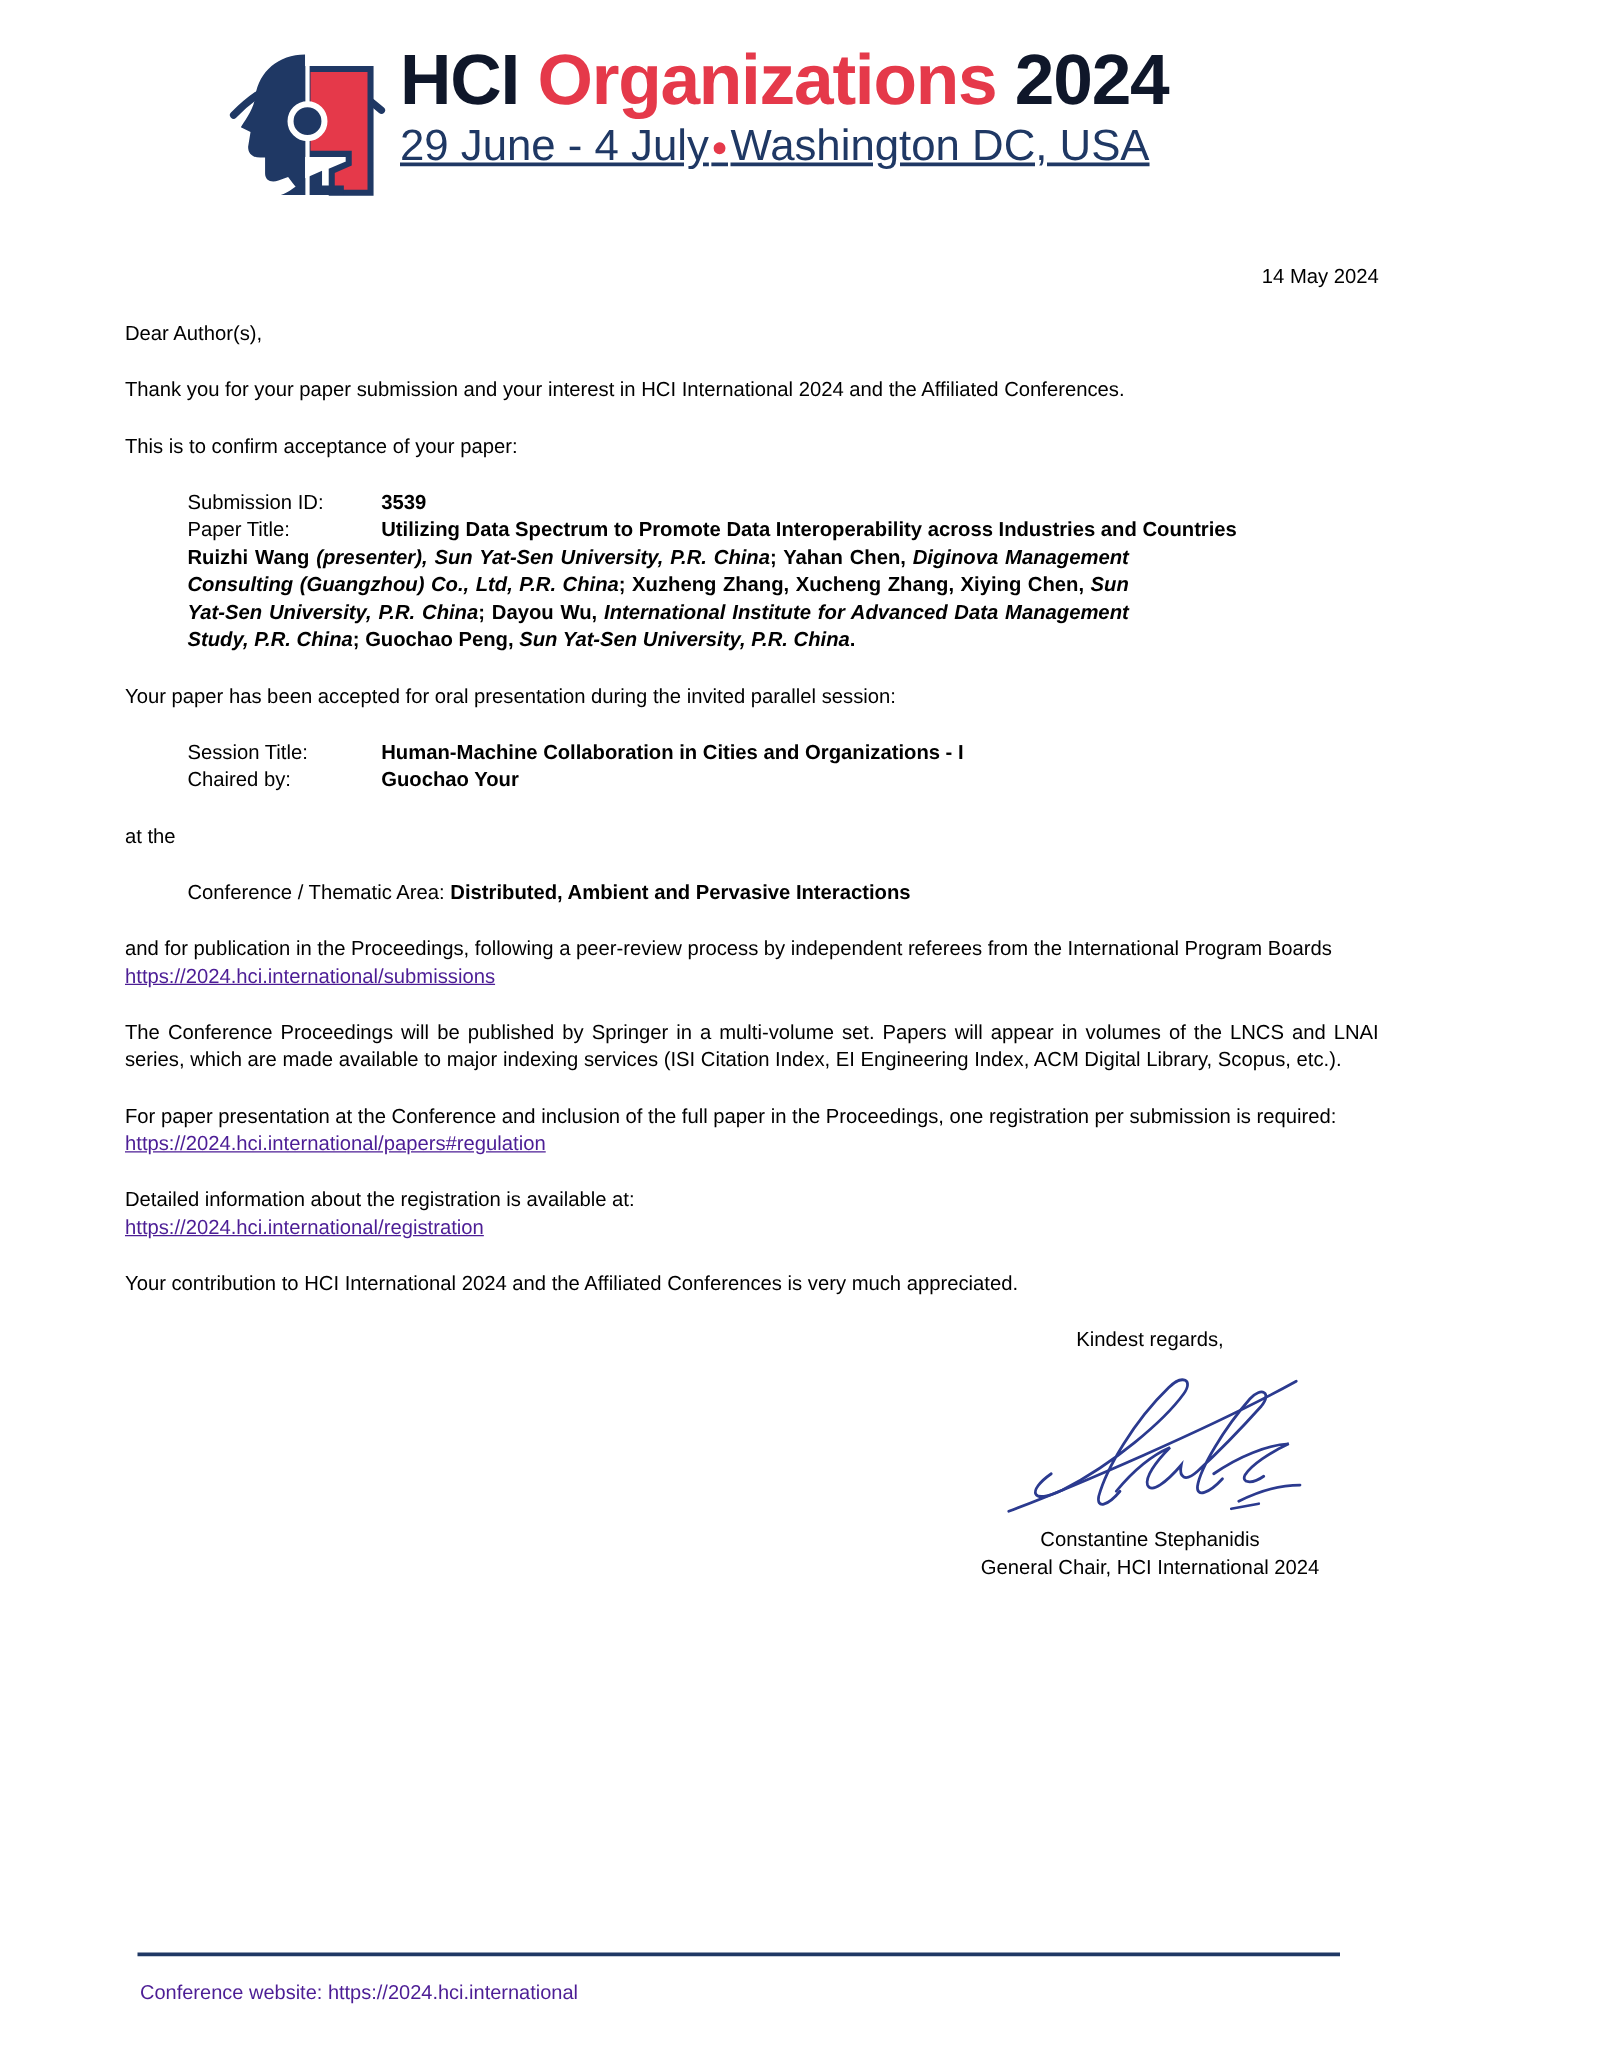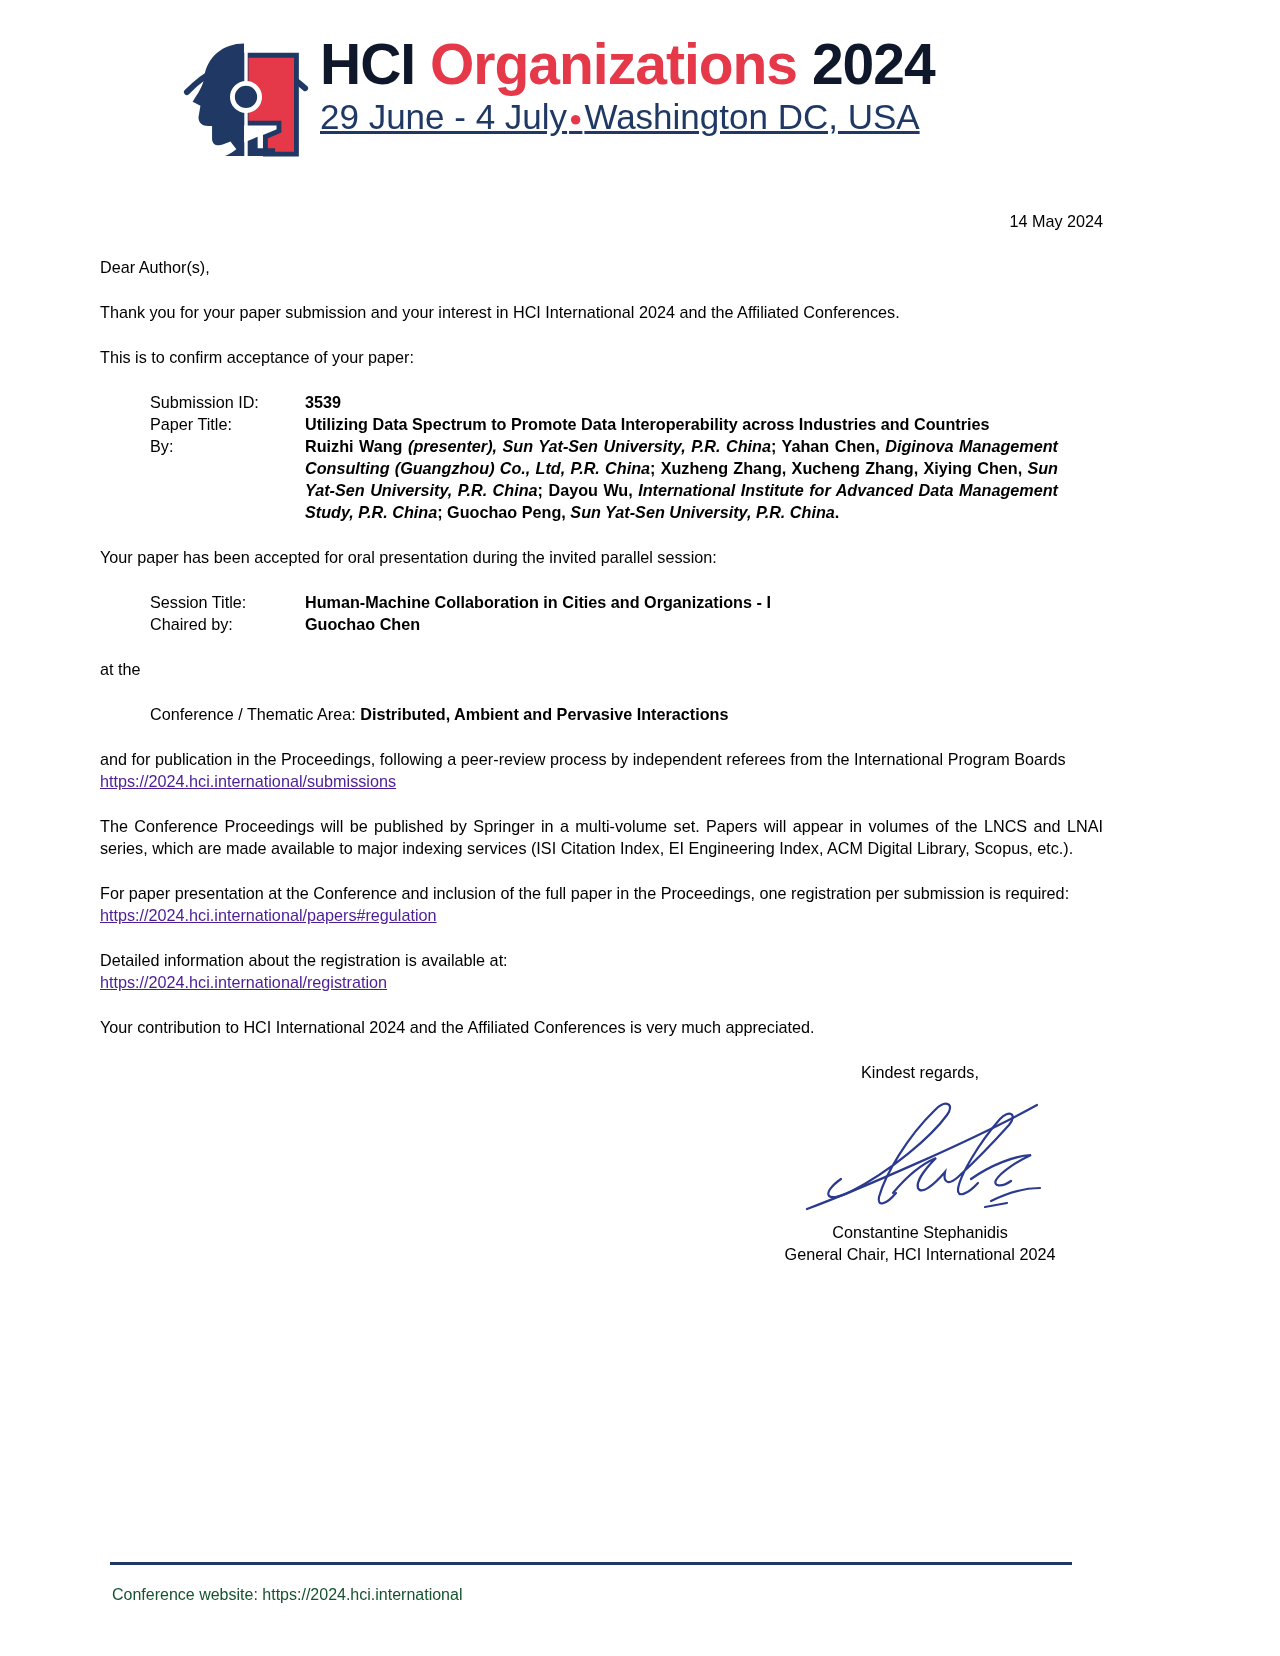--- a/index.html
+++ b/index.html
@@ -38,21 +38,21 @@
   a.doc-link, .doc-link { color: #4c1d95; text-decoration: underline; cursor: pointer; }
 
   
   .closing-block { width: 320px; margin-left: 660px; margin-top: 22px; text-align: center; }
   .regards { margin-bottom: 4px; }
   .signature-svg { display: block; margin: 0 auto; }
   .sig-name { margin-top: 2px; }
 
   
   .footer-rule { position: absolute; left: 110px; top: 1562px; width: 962px; height: 3px; background: #1f3864; }
-  .footer-text { position: absolute; left: 112px; top: 1584px; color: #14532d; font-size: 16px; }
+  .footer-text { position: absolute; left: 112px; top: 1584px; color: #4c1d95; font-size: 16px; }
 </style>
 </head>
 <body>
 
 <div class="letterhead">
   <svg class="logo-icon" viewBox="0 0 132 138">
 
     <path d="M5 66 Q64 6 127 62" fill="none" stroke="#1f3864" stroke-width="6" stroke-linecap="round"></path>
 
     <path d="M66 26 L118 26 L118 128 L86 128 L86 110 L100 104 L100 96 L66 96 Z" fill="#e5394a" stroke="#1f3864" stroke-width="5" stroke-linejoin="miter" transform="translate(0,2)"></path>
@@ -83,35 +83,34 @@
   <div class="detail-table">
     <div class="detail-row">
       <div class="detail-label">Submission ID:</div>
       <div class="detail-value">3539</div>
     </div>
     <div class="detail-row">
       <div class="detail-label">Paper Title:</div>
       <div class="detail-value justify">Utilizing Data Spectrum to Promote Data Interoperability across Industries and Countries</div>
     </div>
     <div class="detail-row">
-      <div class="detail-label">By:</div>
       <div class="detail-value justify"><span>Ruizhi Wang </span><span class="italic">(presenter), Sun Yat-Sen University, P.R. China</span><span>; Yahan Chen, </span><span class="italic">Diginova Management Consulting (Guangzhou) Co., Ltd, P.R. China</span><span>; Xuzheng Zhang, Xucheng Zhang, Xiying Chen, </span><span class="italic">Sun Yat-Sen University, P.R. China</span><span>; Dayou Wu, </span><span class="italic">International Institute for Advanced Data Management Study, P.R. China</span><span>; Guochao Peng, </span><span class="italic">Sun Yat-Sen University, P.R. China</span><span>.</span></div>
     </div>
   </div>
 
   <p class="para">Your paper has been accepted for oral presentation during the invited parallel session:</p>
 
   <div class="detail-table">
     <div class="detail-row">
       <div class="detail-label">Session Title:</div>
       <div class="detail-value">Human-Machine Collaboration in Cities and Organizations - I</div>
     </div>
     <div class="detail-row">
       <div class="detail-label">Chaired by:</div>
-      <div class="detail-value">Guochao Chen</div>
+      <div class="detail-value">Guochao Your</div>
     </div>
   </div>
 
   <p class="para">at the</p>
 
   <p class="para indent"><span>Conference / Thematic Area: </span><span class="bold">Distributed, Ambient and Pervasive Interactions</span></p>
 
   <p>and for publication in the Proceedings, following a peer-review process by independent referees from the International Program Boards</p>
   <p class="para"><a class="doc-link">https://2024.hci.international/submissions</a></p>
 

